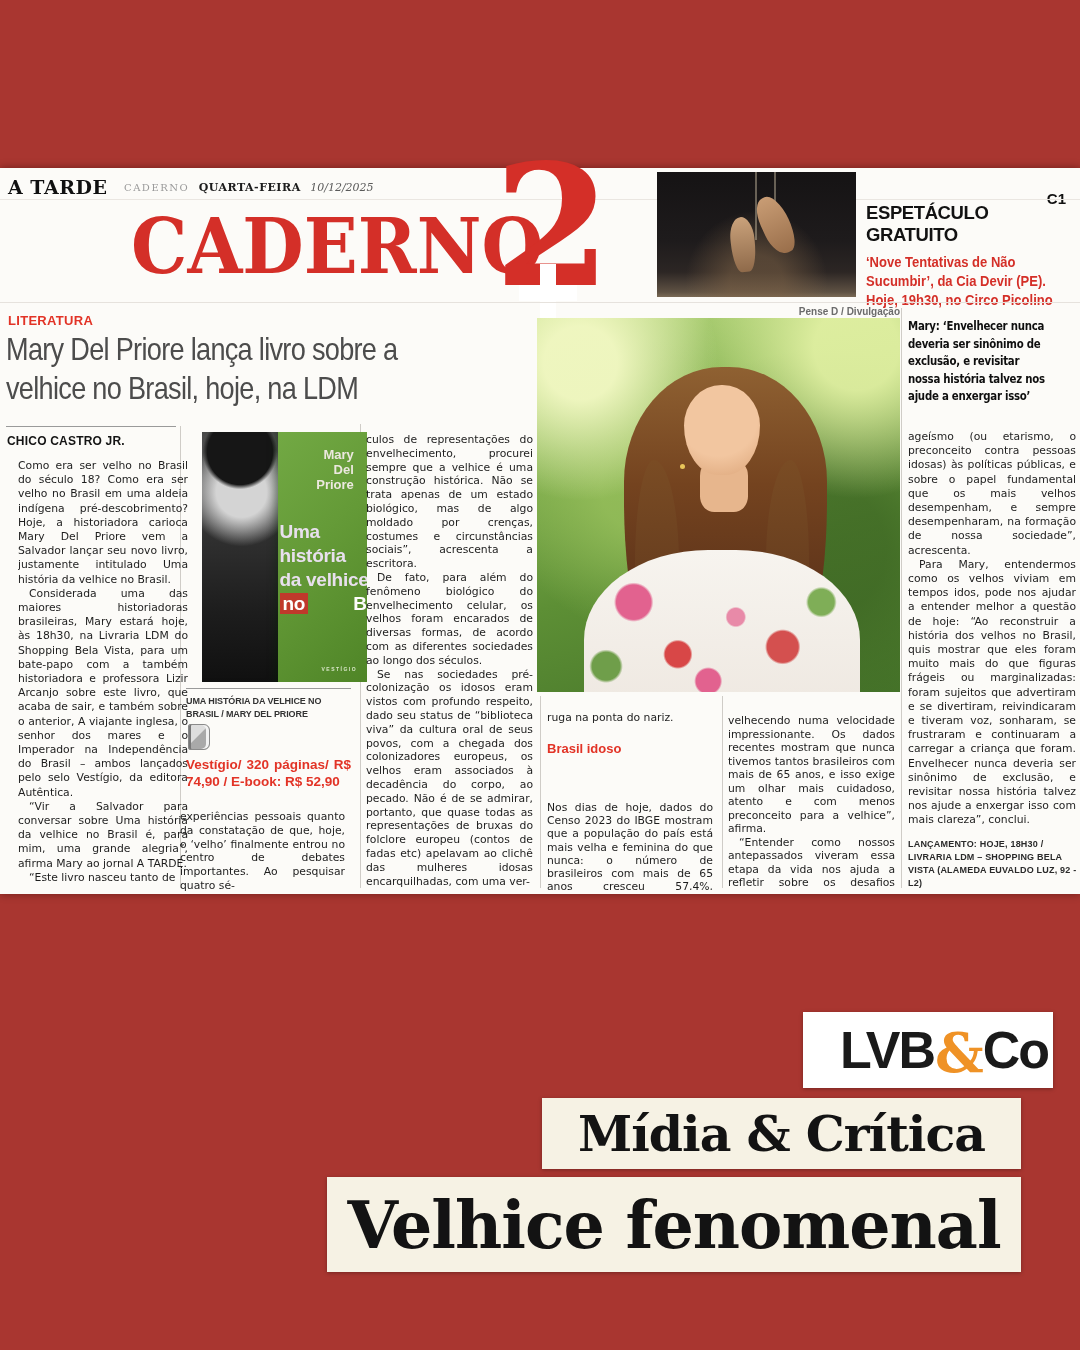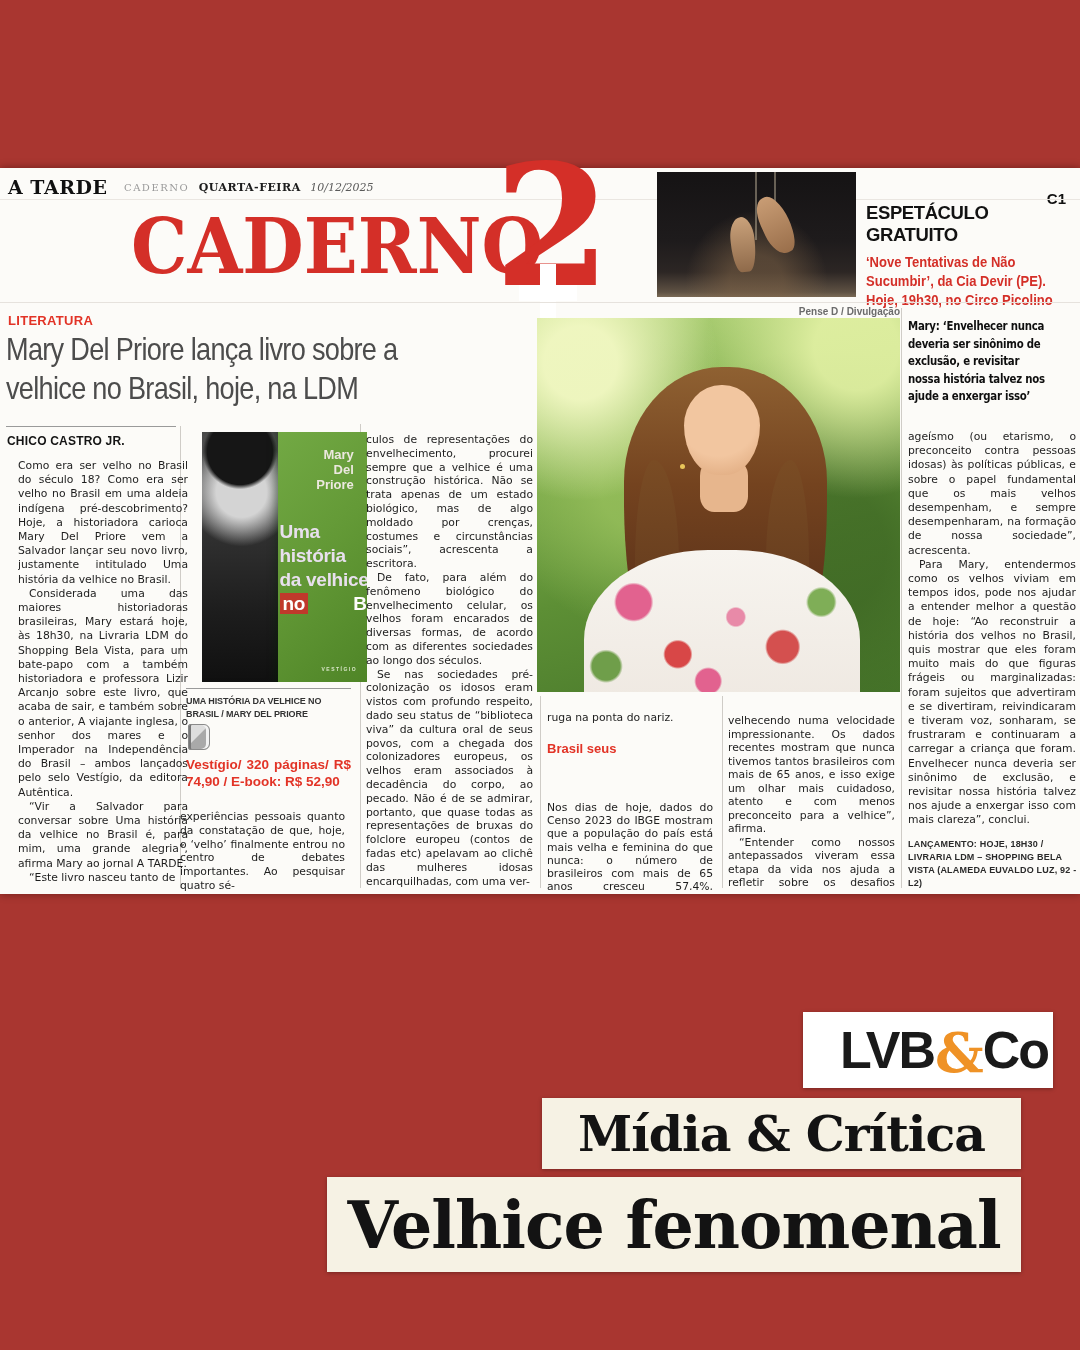--- a/index.html
+++ b/index.html
@@ -258,21 +258,21 @@
       <div class="m-hair"></div>
       <div class="m-neck"></div>
       <div class="m-face"></div>
       <div class="m-earring"></div>
       <div class="m-strand-l"></div>
       <div class="m-strand-r"></div>
       <div class="m-blouse"></div>
     </div>
 
     <div class="col4-lead">ruga na ponta do nariz.</div>
-    <div class="col4-subhead">Brasil seus</div>
+    <div class="col4-subhead">Brasil idoso</div>
     <div class="bcol col4-body">
         <p style="position: static; margin-top: 43px;">Nos dias de hoje, dados do Censo 2023 do IBGE mostram que a população do país está mais velha e feminina do que nunca: o número de brasileiros com mais de 65 anos cresceu 57,4%, totalizando 22,2 milhões de pessoas, ou 10,9% da população. “O Brasil está en-</p>
       </div>
 
     <div class="bcol col5">
         <p style="position: static;">velhecendo numa velocidade impressionante. Os dados recentes mostram que nunca tivemos tantos brasileiros com mais de 65 anos, e isso exige um olhar mais cuidadoso, atento e com menos preconceito para a velhice”, afirma.</p>
         <p style="position: static;">“Entender como nossos antepassados viveram essa etapa da vida nos ajuda a refletir sobre os desafios atuais, do</p>
       </div>
 
     <div class="pull-quote">

